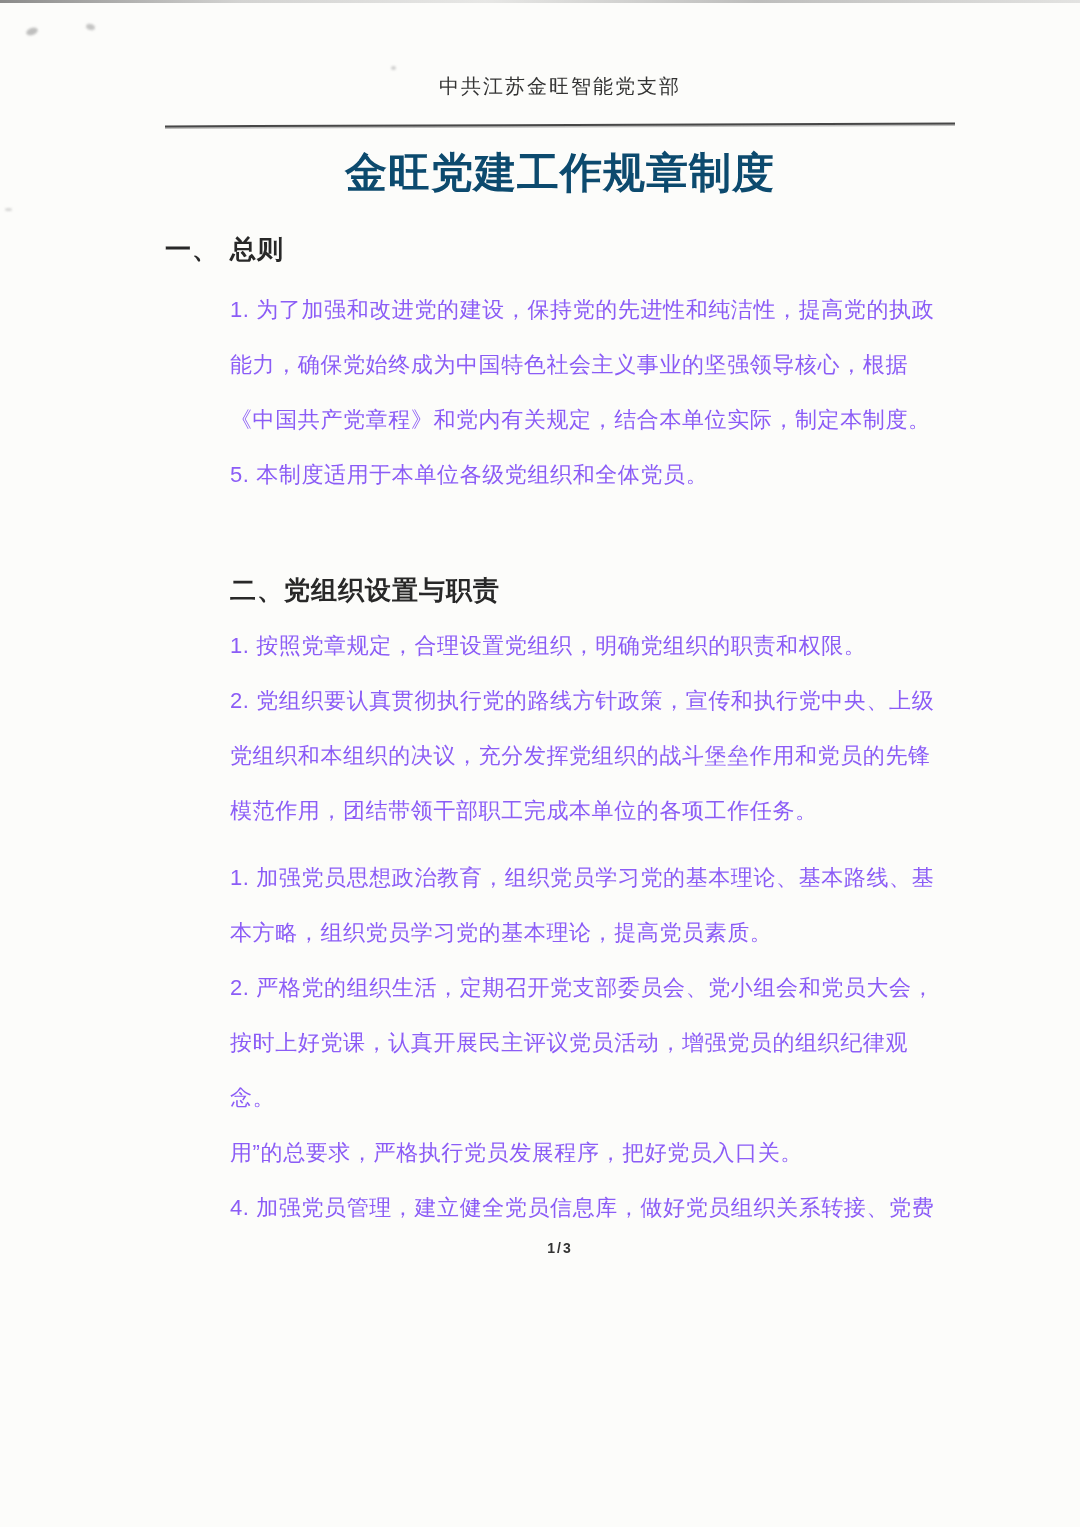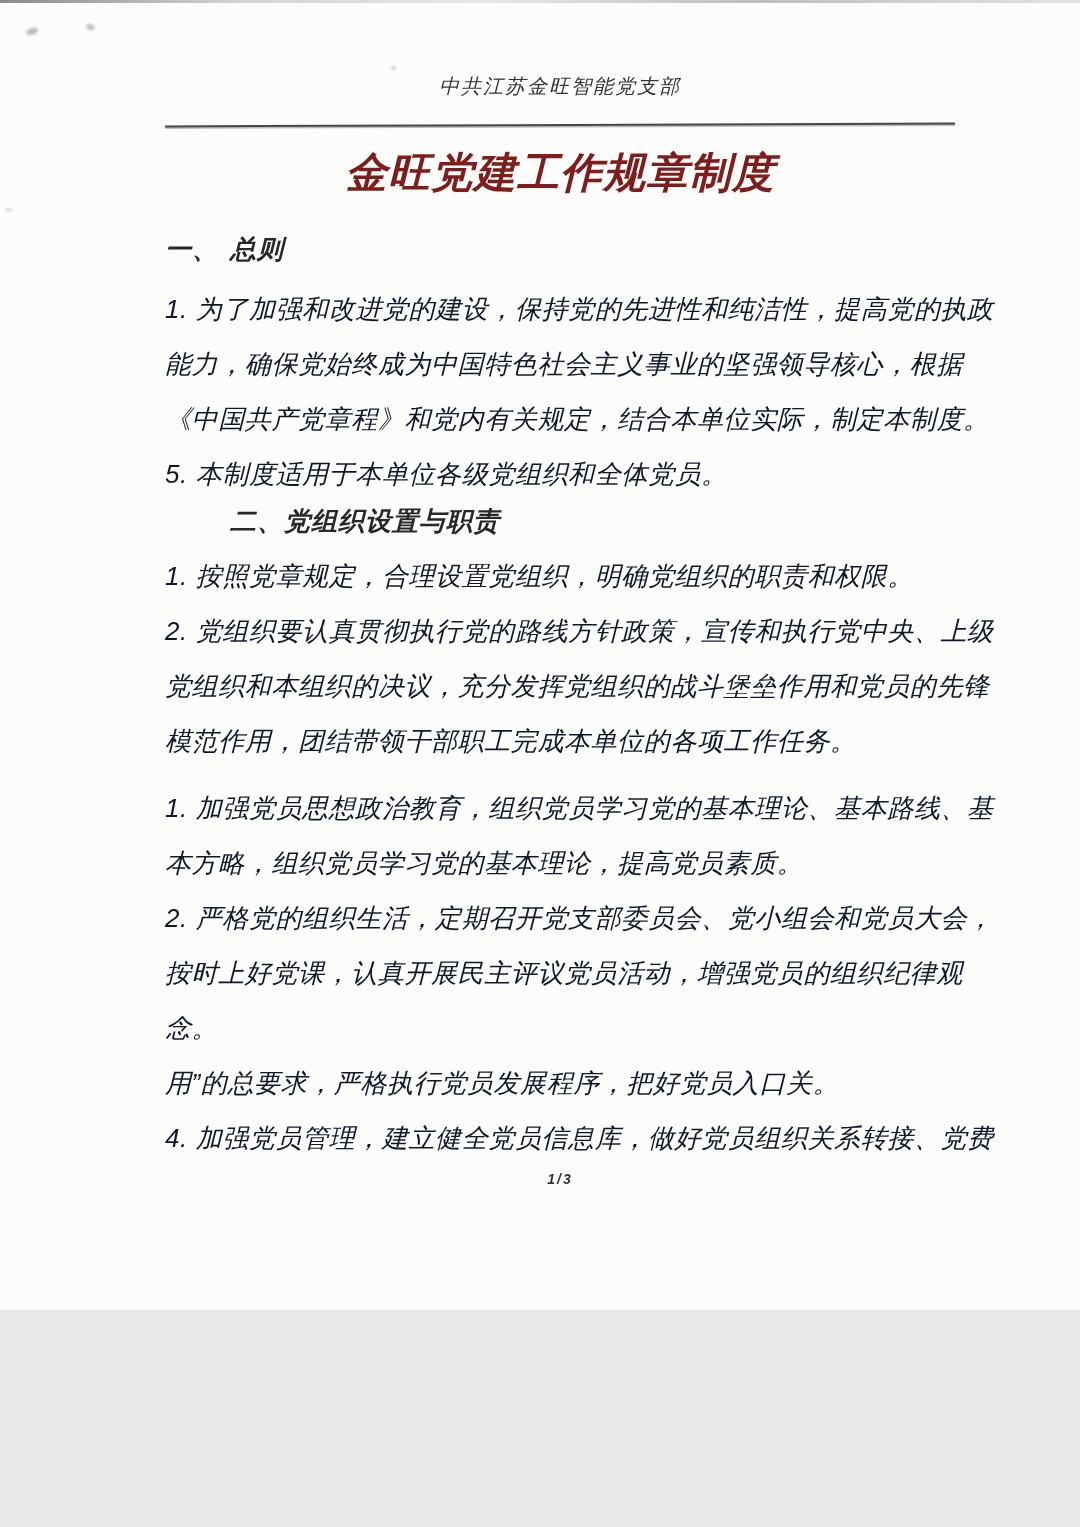--- a/index.html
+++ b/index.html
@@ -1,25 +1,24 @@
 <!DOCTYPE html>
 <html><head>
 <meta charset="utf-8">
 <style>
   html, body { margin: 0; padding: 0; background: #e8e8e6; }
   .page {
     position: relative;
     width: 1080px;
-    height: 1310px;
+    height: 1527px;
     margin: 0 auto;
     background: #fcfcfa;
     overflow: hidden;
     font-family: "Liberation Sans", sans-serif;
     color: #3f3f3f;
-    font-style: italic;
   }
   
   .top-edge {
     position: absolute; top: 0; left: 0; right: 0; height: 3px;
     background: linear-gradient(90deg,
       rgba(45,45,45,.55) 0%, rgba(45,45,45,.20) 22%,
       rgba(45,45,45,.10) 45%, rgba(45,45,45,.30) 70%, rgba(45,45,45,.12) 100%);
   }
   .speck { position: absolute; background: #8d8d8d; border-radius: 50%; filter: blur(1.2px); }
   .speck.s1 { left: 26px;  top: 28px;  width: 12px; height: 7px; opacity: .55; transform: rotate(-20deg); }
@@ -45,43 +44,44 @@
     box-shadow: 0 1.5px 0 rgba(70,70,70,.35);
     transform: rotate(-0.2deg);
   }
   .doc-title {
     margin: 16px 0 0 0;
     text-align: center;
     font-size: 42px;
     line-height: 62px;
     font-weight: bold;
     letter-spacing: 1px;
-    color: #7f1d1d;
+    color: #0c4a6e;
   }
   .sec-head {
     font-size: 26px;
     line-height: 38px;
     font-weight: bold;
     color: #282828;
     letter-spacing: 1px;
   }
   .sec-head.first { margin-top: 26px; display: flex; }
   .sec-head.first .marker { width: 65px; flex: 0 0 65px; }
   .sec-head.indented { margin-left: 65px; }
-  .sec2-head { }
+  .sec2-head { margin-top: 69px; }
   .sec3-head { margin-top: 67px; }
   .lines { margin-top: 14px; }
   .lines.tight { margin-top: 9px; }
   .lines.sec3 { margin-top: 12px; }
   .bodyline {
-    font-size: 26px;
+    margin-left: 65px;
+    font-size: 22px;
     line-height: 55px;
     letter-spacing: 0.6px;
     white-space: nowrap;
-    color: #0f172a;
+    color: #8b5cf6;
   }
   .page-footer {
     text-align: center;
     font-size: 14px;
     line-height: 26px;
     font-weight: bold;
     letter-spacing: 2px;
     color: #333;
   }
 </style>

